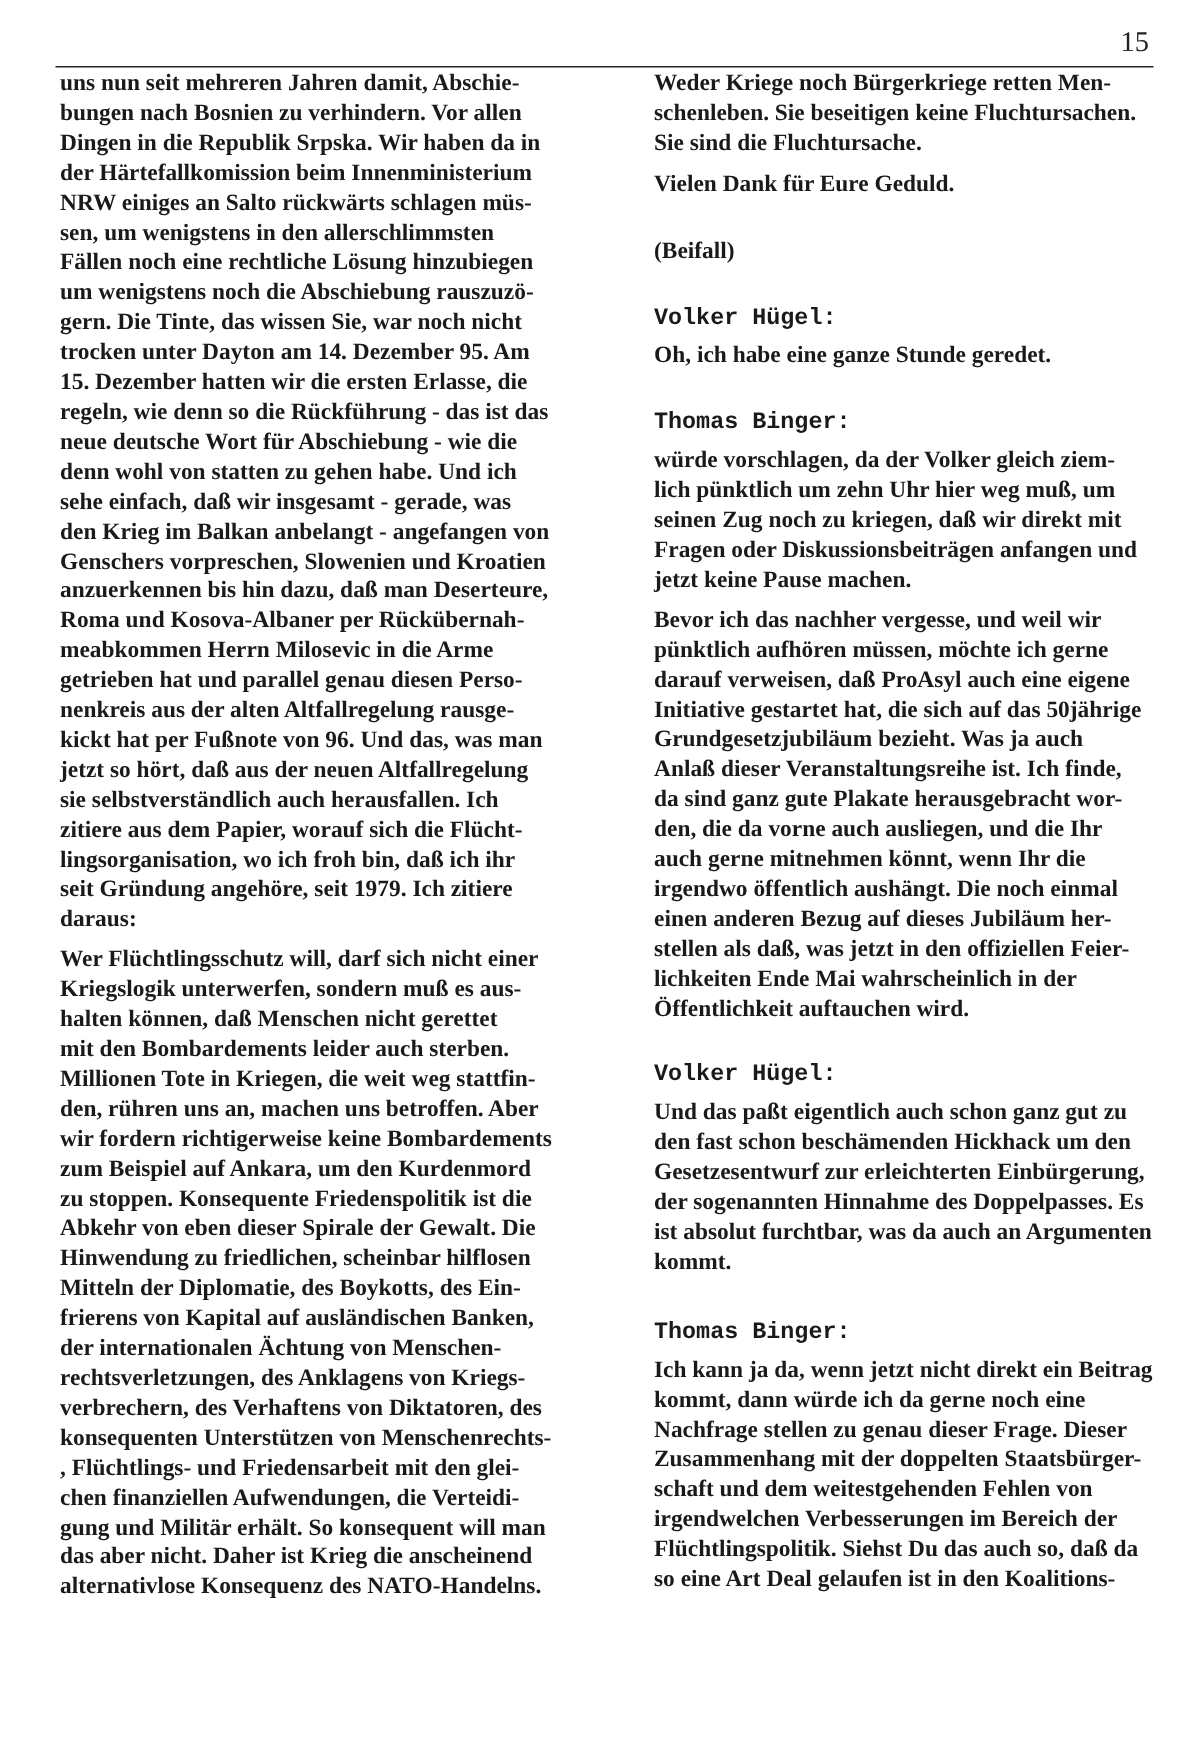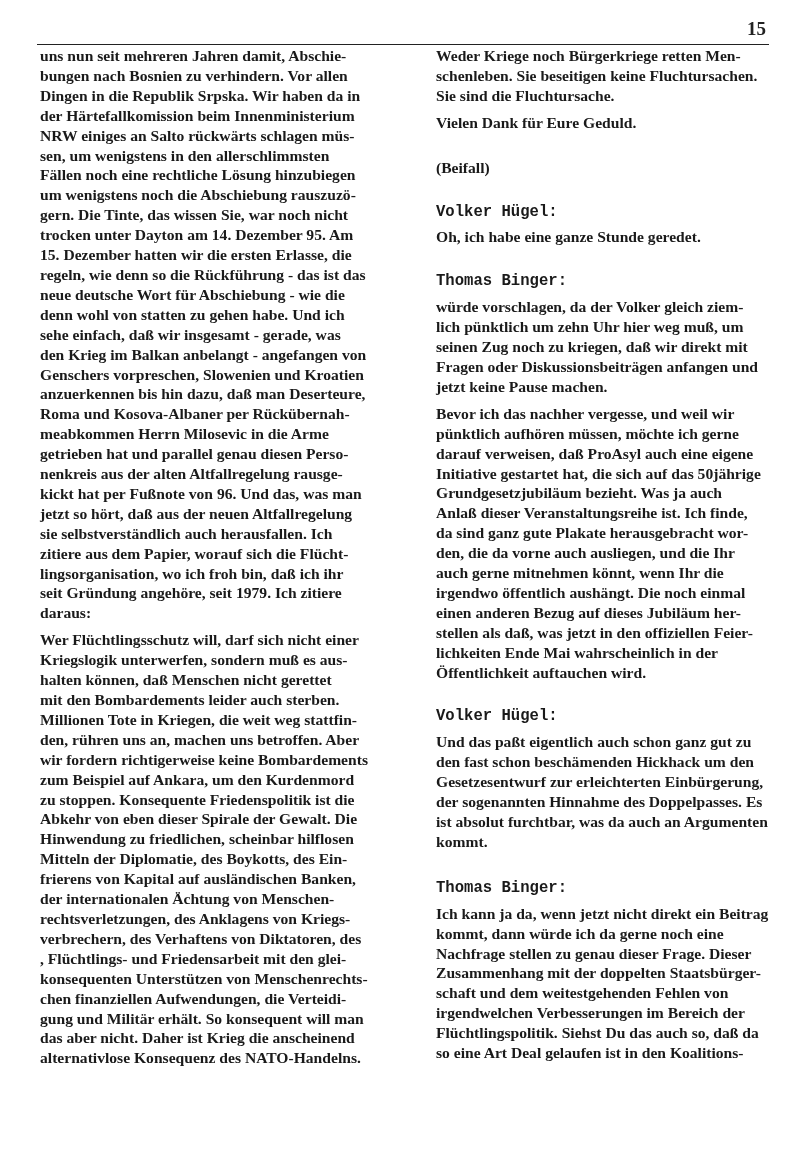--- a/index.html
+++ b/index.html
@@ -3,21 +3,21 @@
   <meta charset="utf-8">
   <style>
     html, body { margin: 0; padding: 0; background: #ffffff; }
     body {
       width: 800px; height: 1162px; position: relative; overflow: hidden;
       font-family: "Liberation Serif", "DejaVu Serif", serif;
       color: #1a1a1a;
     }
     .page-number {
       position: absolute; top: 18px; right: 34px;
-      font-size: 19px; color: #222; font-weight: bold;
+      font-size: 19px; color: #222;
     }
     .header-rule {
       position: absolute; top: 44px; left: 37px; width: 732px; height: 1px;
       background: #222;
     }
     .col {
       position: absolute; top: 46px;
       font-size: 15.6px; line-height: 19.9px;
     }
     .col-left { left: 40px; width: 352px; }
@@ -76,22 +76,22 @@
       <span class="line">wir fordern richtigerweise keine Bombardements</span>
       <span class="line">zum Beispiel auf Ankara, um den Kurdenmord</span>
       <span class="line">zu stoppen. Konsequente Friedenspolitik ist die</span>
       <span class="line">Abkehr von eben dieser Spirale der Gewalt. Die</span>
       <span class="line">Hinwendung zu friedlichen, scheinbar hilflosen</span>
       <span class="line">Mitteln der Diplomatie, des Boykotts, des Ein-</span>
       <span class="line">frierens von Kapital auf ausländischen Banken,</span>
       <span class="line">der internationalen Ächtung von Menschen-</span>
       <span class="line">rechtsverletzungen, des Anklagens von Kriegs-</span>
       <span class="line">verbrechern, des Verhaftens von Diktatoren, des</span>
+      <span class="line">konsequenten Unterstützen von Menschenrechts-</span>
       <span class="line">, Flüchtlings- und Friedensarbeit mit den glei-</span>
-      <span class="line">konsequenten Unterstützen von Menschenrechts-</span>
       <span class="line">chen finanziellen Aufwendungen, die Verteidi-</span>
       <span class="line">gung und Militär erhält. So konsequent will man</span>
       <span class="line">das aber nicht. Daher ist Krieg die anscheinend</span>
       <span class="line">alternativlose Konsequenz des NATO-Handelns.</span>
     </div>
   </div>
 <div class="col col-right" id="right-col">
     <div class="para">
       <span class="line">Weder Kriege noch Bürgerkriege retten Men-</span>
       <span class="line">schenleben. Sie beseitigen keine Fluchtursachen.</span>

